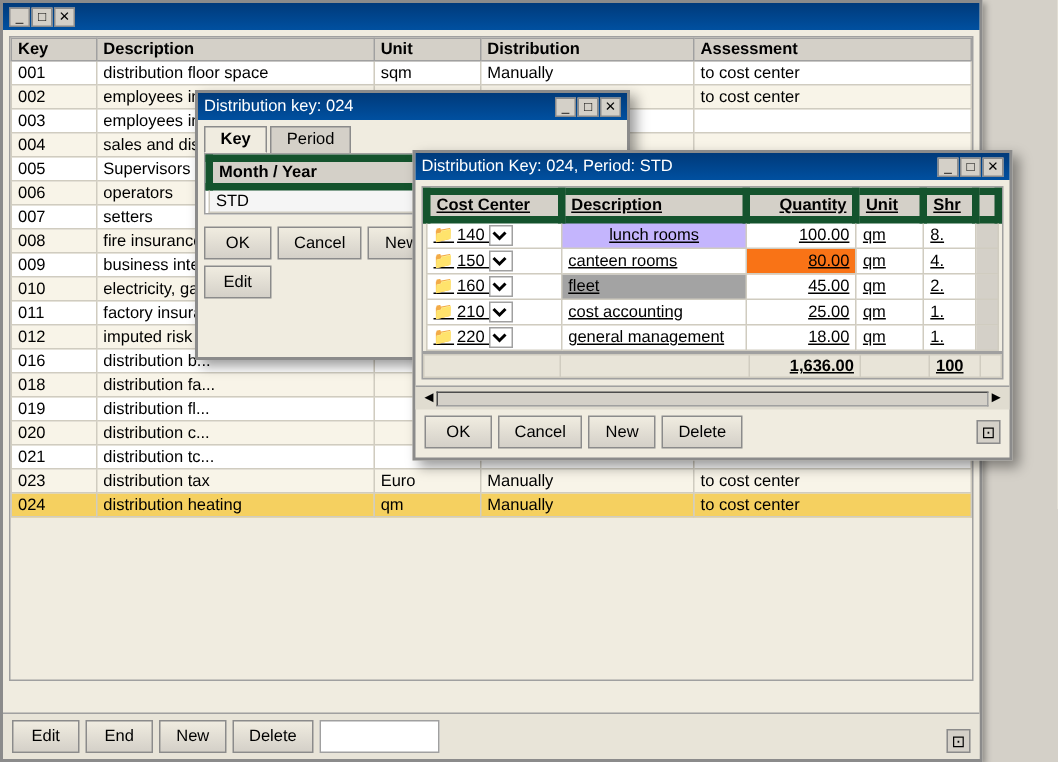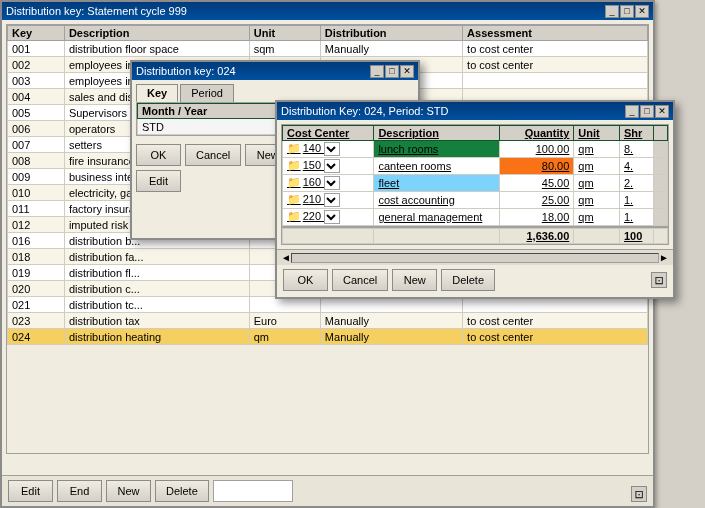--- a/index.html
+++ b/index.html
@@ -116,21 +116,21 @@
       box-shadow: 4px 4px 8px rgba(0,0,0,0.4);
       z-index: 10;
     }
 
     .inner-table {
       width: 100%;
       border-collapse: collapse;
     }
     .inner-table th {
       background: #d4d0c8;
-      border: 1px solid #14532d;
+      border: 5px solid #14532d;
       padding: 1px 4px;
       text-align: left;
     }
     .inner-table td {
       border: 1px solid #d0ccc0;
       padding: 1px 4px;
       height: 16px;
       background: #fff;
     }
 
@@ -170,21 +170,20 @@
       height: 10px;
       background: #d4d0c8;
       border: 1px inset #a0a0a0;
     }
   </style>
 </head>
 <body>
 
 <div class="window main-window">
   <div class="window-titlebar">
-    <span>Distribution key: Statement cycle 999</span>
     <div class="window-titlebar-buttons">
       <div class="titlebar-btn">_</div>
       <div class="titlebar-btn">□</div>
       <div class="titlebar-btn">✕</div>
     </div>
   </div>
 
   <div style="margin: 4px; overflow: hidden; height: 430px; border: 1px solid #a0a0a0;">
     <table class="data-table">
       <thead>
@@ -412,21 +411,21 @@
           <th style="width:30px">Shr</th>
           <th style="width:12px"></th>
         </tr>
       </thead>
       <tbody id="period-tbody">
       <tr>
       <td style="background:#fff;">
         <span style="color:#c08000; margin-right:2px;">📁</span>140
         <select class="select-small" style="font-size:9px;width:16px;height:14px;"><option>▼</option></select>
       </td>
-      <td style="background:#15803d;">lunch rooms</td>
+      <td style="background:#c4b5fd;text-align:center;">lunch rooms</td>
       <td style="background:#fff; text-align:right;">100.00</td>
       <td style="background:#fff;">qm</td>
       <td style="background:#fff;">8.</td>
       <td style="background:#d4d0c8; width:12px;"></td>
     </tr>
           <tr>
       <td style="background:#fff;">
         <span style="color:#c08000; margin-right:2px;">📁</span>150
         <select class="select-small" style="font-size:9px;width:16px;height:14px;"><option>▼</option></select>
       </td>
@@ -434,21 +433,21 @@
       <td style="background:#f97316; text-align:right;">80.00</td>
       <td style="background:#fff;">qm</td>
       <td style="background:#fff;">4.</td>
       <td style="background:#d4d0c8; width:12px;"></td>
     </tr>
           <tr>
       <td style="background:#fff;">
         <span style="color:#c08000; margin-right:2px;">📁</span>160
         <select class="select-small" style="font-size:9px;width:16px;height:14px;"><option>▼</option></select>
       </td>
-      <td style="background:#7dd3fc;">fleet</td>
+      <td style="background:#a3a3a3;">fleet</td>
       <td style="background:#fff; text-align:right;">45.00</td>
       <td style="background:#fff;">qm</td>
       <td style="background:#fff;">2.</td>
       <td style="background:#d4d0c8; width:12px;"></td>
     </tr>
           <tr>
       <td style="background:#fff;">
         <span style="color:#c08000; margin-right:2px;">📁</span>210
         <select class="select-small" style="font-size:9px;width:16px;height:14px;"><option>▼</option></select>
       </td>

